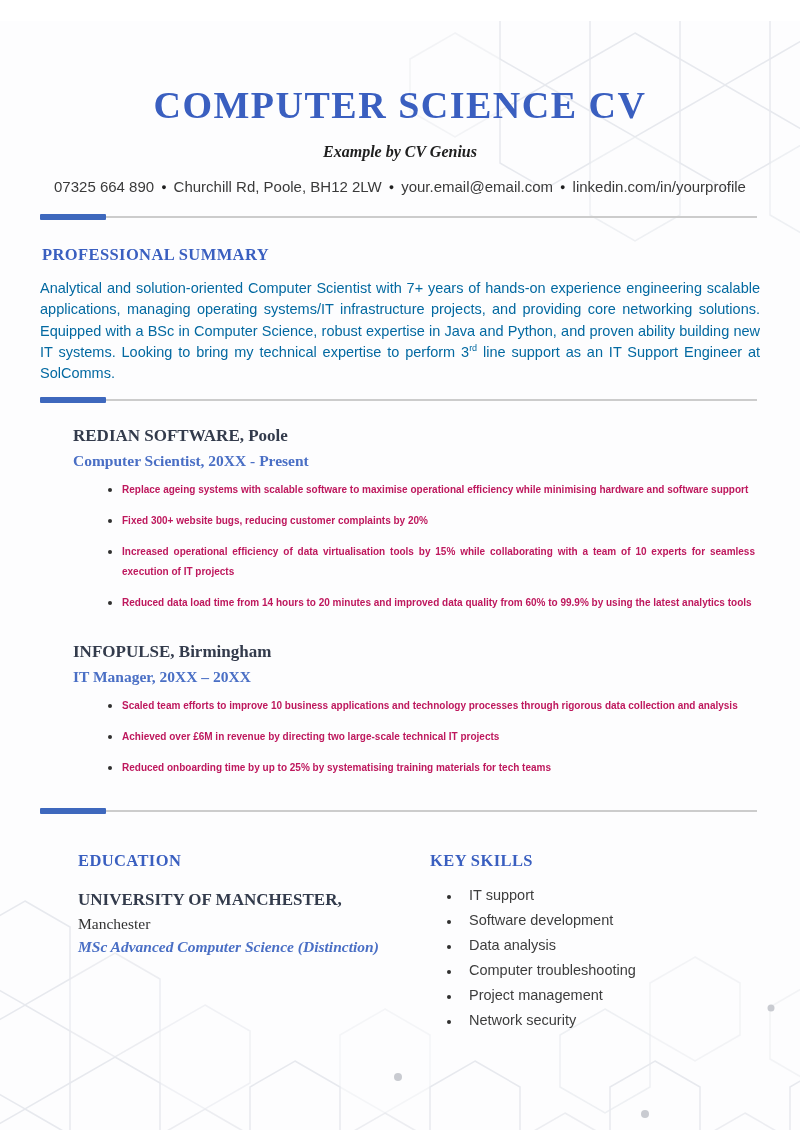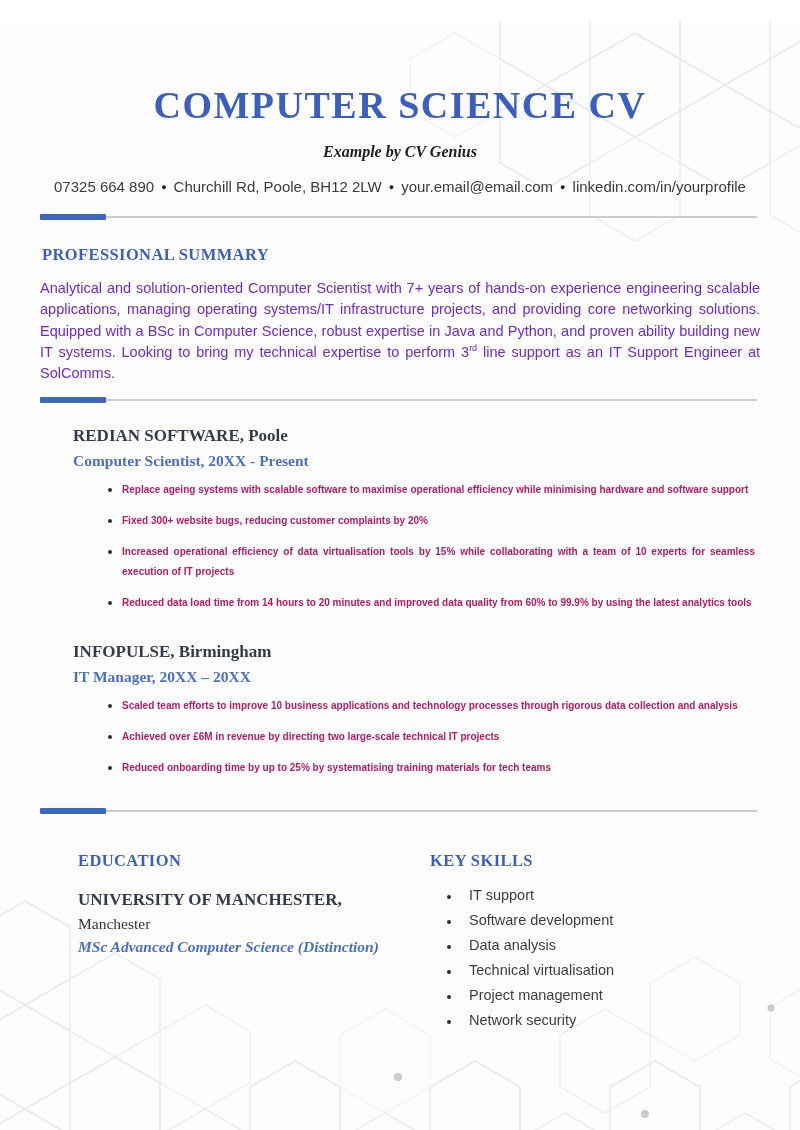--- a/index.html
+++ b/index.html
@@ -46,21 +46,21 @@
   .sec-h {
     font-family:"Liberation Serif", serif; font-weight:700;
     font-size:16.5px; line-height:21px; letter-spacing:0.4px;
     color:#3a5fc0;
   }
   .sec-h.sum { margin:24px 0 0 42px; }
   .sec-h.work { margin:23px 0 0 42px; }
 
   .summary-para {
     margin:13px 40px 0 40px;
-    font-size:14.5px; line-height:21.3px; text-align:justify; color:#6d28d9;
+    font-size:14.5px; line-height:21.3px; text-align:justify; color:#0369a1;
   }
   .summary-para sup { font-size:9px; line-height:0; }
 
   .job { margin-left:73px; margin-right:45px; }
   .job.j1 { margin-top:22px; }
   .job.j2 { margin-top:28px; }
   .company {
     font-family:"Liberation Serif", serif; font-weight:700;
     font-size:17px; line-height:22px; color:#333b4c;
   }
@@ -208,21 +208,21 @@
         </div>
 
       </div>
 
       <div class="col-skills">
         <h2 class="sec-h">KEY SKILLS</h2>
         <ul class="skill-list">
           <li>IT support</li>
           <li>Software development</li>
           <li>Data analysis</li>
-          <li>Technical virtualisation</li>
+          <li>Computer troubleshooting</li>
           <li>Project management</li>
           <li>Network security</li>
         </ul>
       </div>
 
     </div>
   </div>
 </div>
 
 </body></html>

